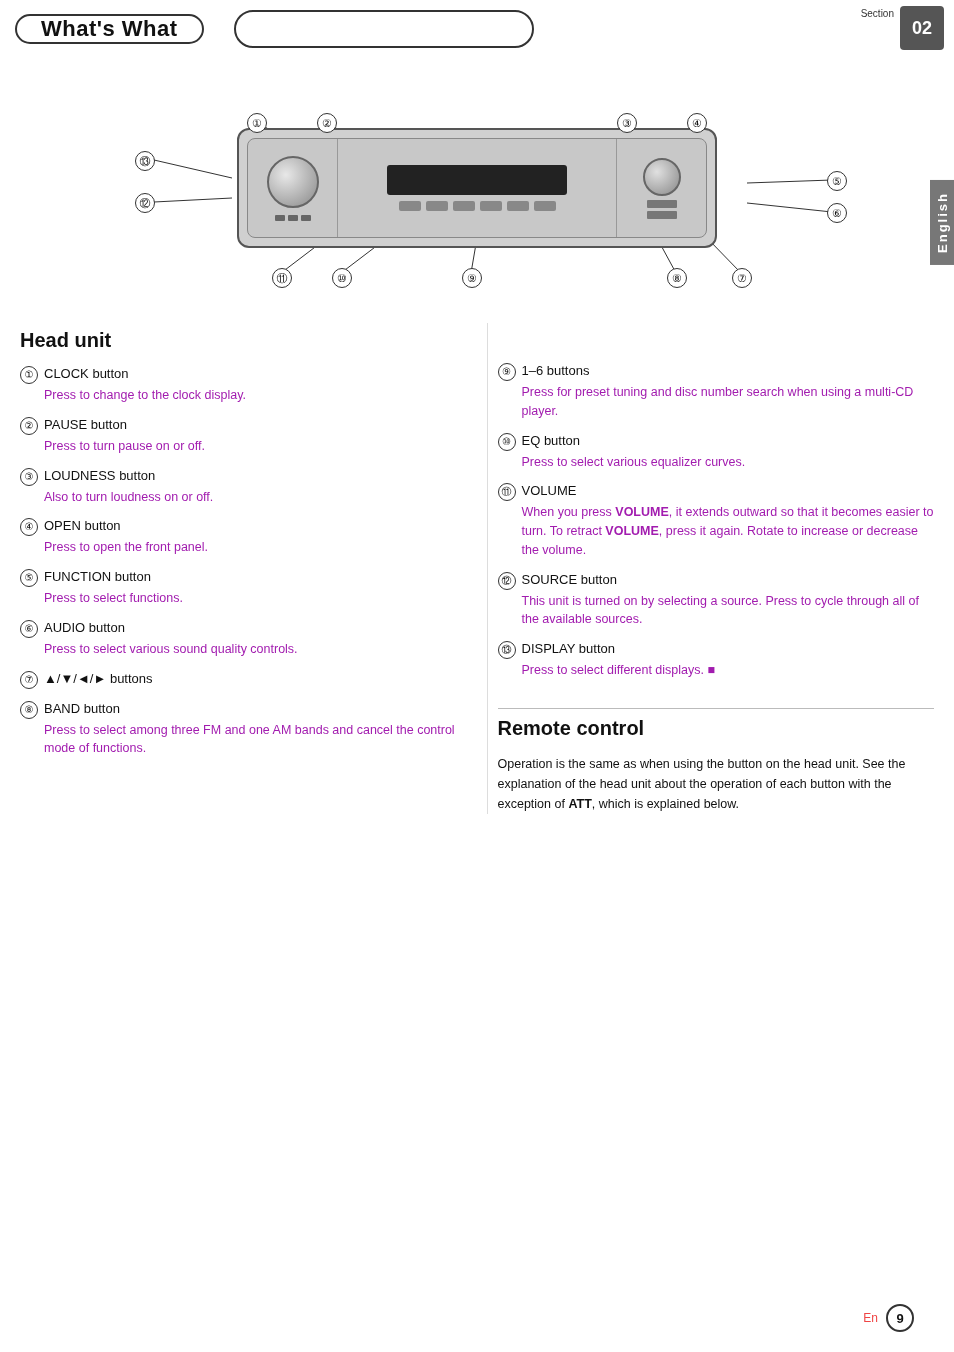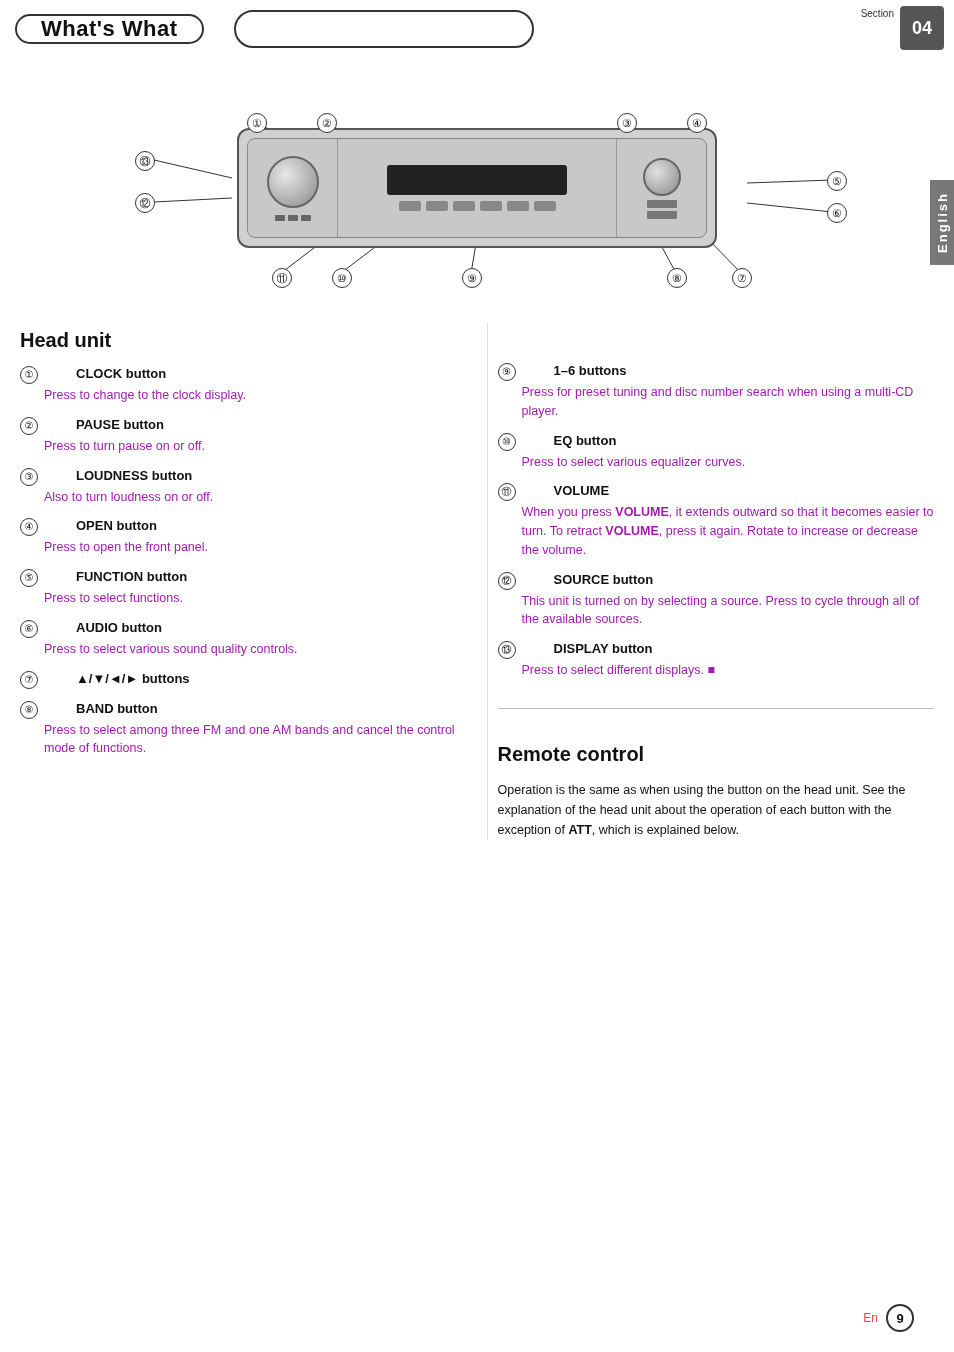--- a/index.html
+++ b/index.html
@@ -242,23 +242,22 @@
       justify-content: center;
       width: 18px;
       height: 18px;
       border-radius: 50%;
       border: 1.5px solid #333;
       font-size: 10px;
       flex-shrink: 0;
       line-height: 1;
     }
     .item-label {
-      font-weight: 700;
+      font-weight: 400;
       font-size: 13px;
-      margin-left: 32px;
     }
     .item-desc {
       padding-left: 24px;
       font-size: 12.5px;
       line-height: 1.5;
       color: #a21caf;
     }
     .remote-desc {
       font-size: 12.5px;
       line-height: 1.6;
@@ -314,21 +313,21 @@
       pointer-events: none;
     }
   </style>
 </head>
 <body>
 
 <div class="header">
   <div class="title-box">What's What</div>
   <div class="header-mid-box"></div>
   <span class="section-label">Section</span>
-  <div class="section-box">04</div>
+  <div class="section-box">02</div>
 </div>
 
 <div class="side-tab">English</div>
 
 <div class="diagram-area">
   <div class="diagram-container">
 
     <svg class="diagram-svg" viewBox="0 0 780 230">
 
       <line x1="178" y1="54" x2="240" y2="90" stroke="#333" stroke-width="1"></line>
@@ -511,21 +510,21 @@
     </div>
 
     <div class="item">
       <div class="item-header">
         <span class="item-num">⑬</span>
         <span class="item-label">DISPLAY button</span>
       </div>
       <div class="item-desc">Press to select different displays. ■</div>
     </div>
 
-    <div style="margin-top: 28px; border-top: 1px solid #bbb; padding-top: 28px;">
+    <div style="margin-top: 28px; border-top: 1px solid #bbb; padding-top: 2px;">
       <div class="section-title">Remote control</div>
       <div class="remote-desc">
         Operation is the same as when using the button on the head unit. See the explanation of the head unit about the operation of each button with the exception of <strong>ATT</strong>, which is explained below.
       </div>
     </div>
   </div>
 </div>
 
 <div class="footer">
   <span class="footer-en">En</span>

